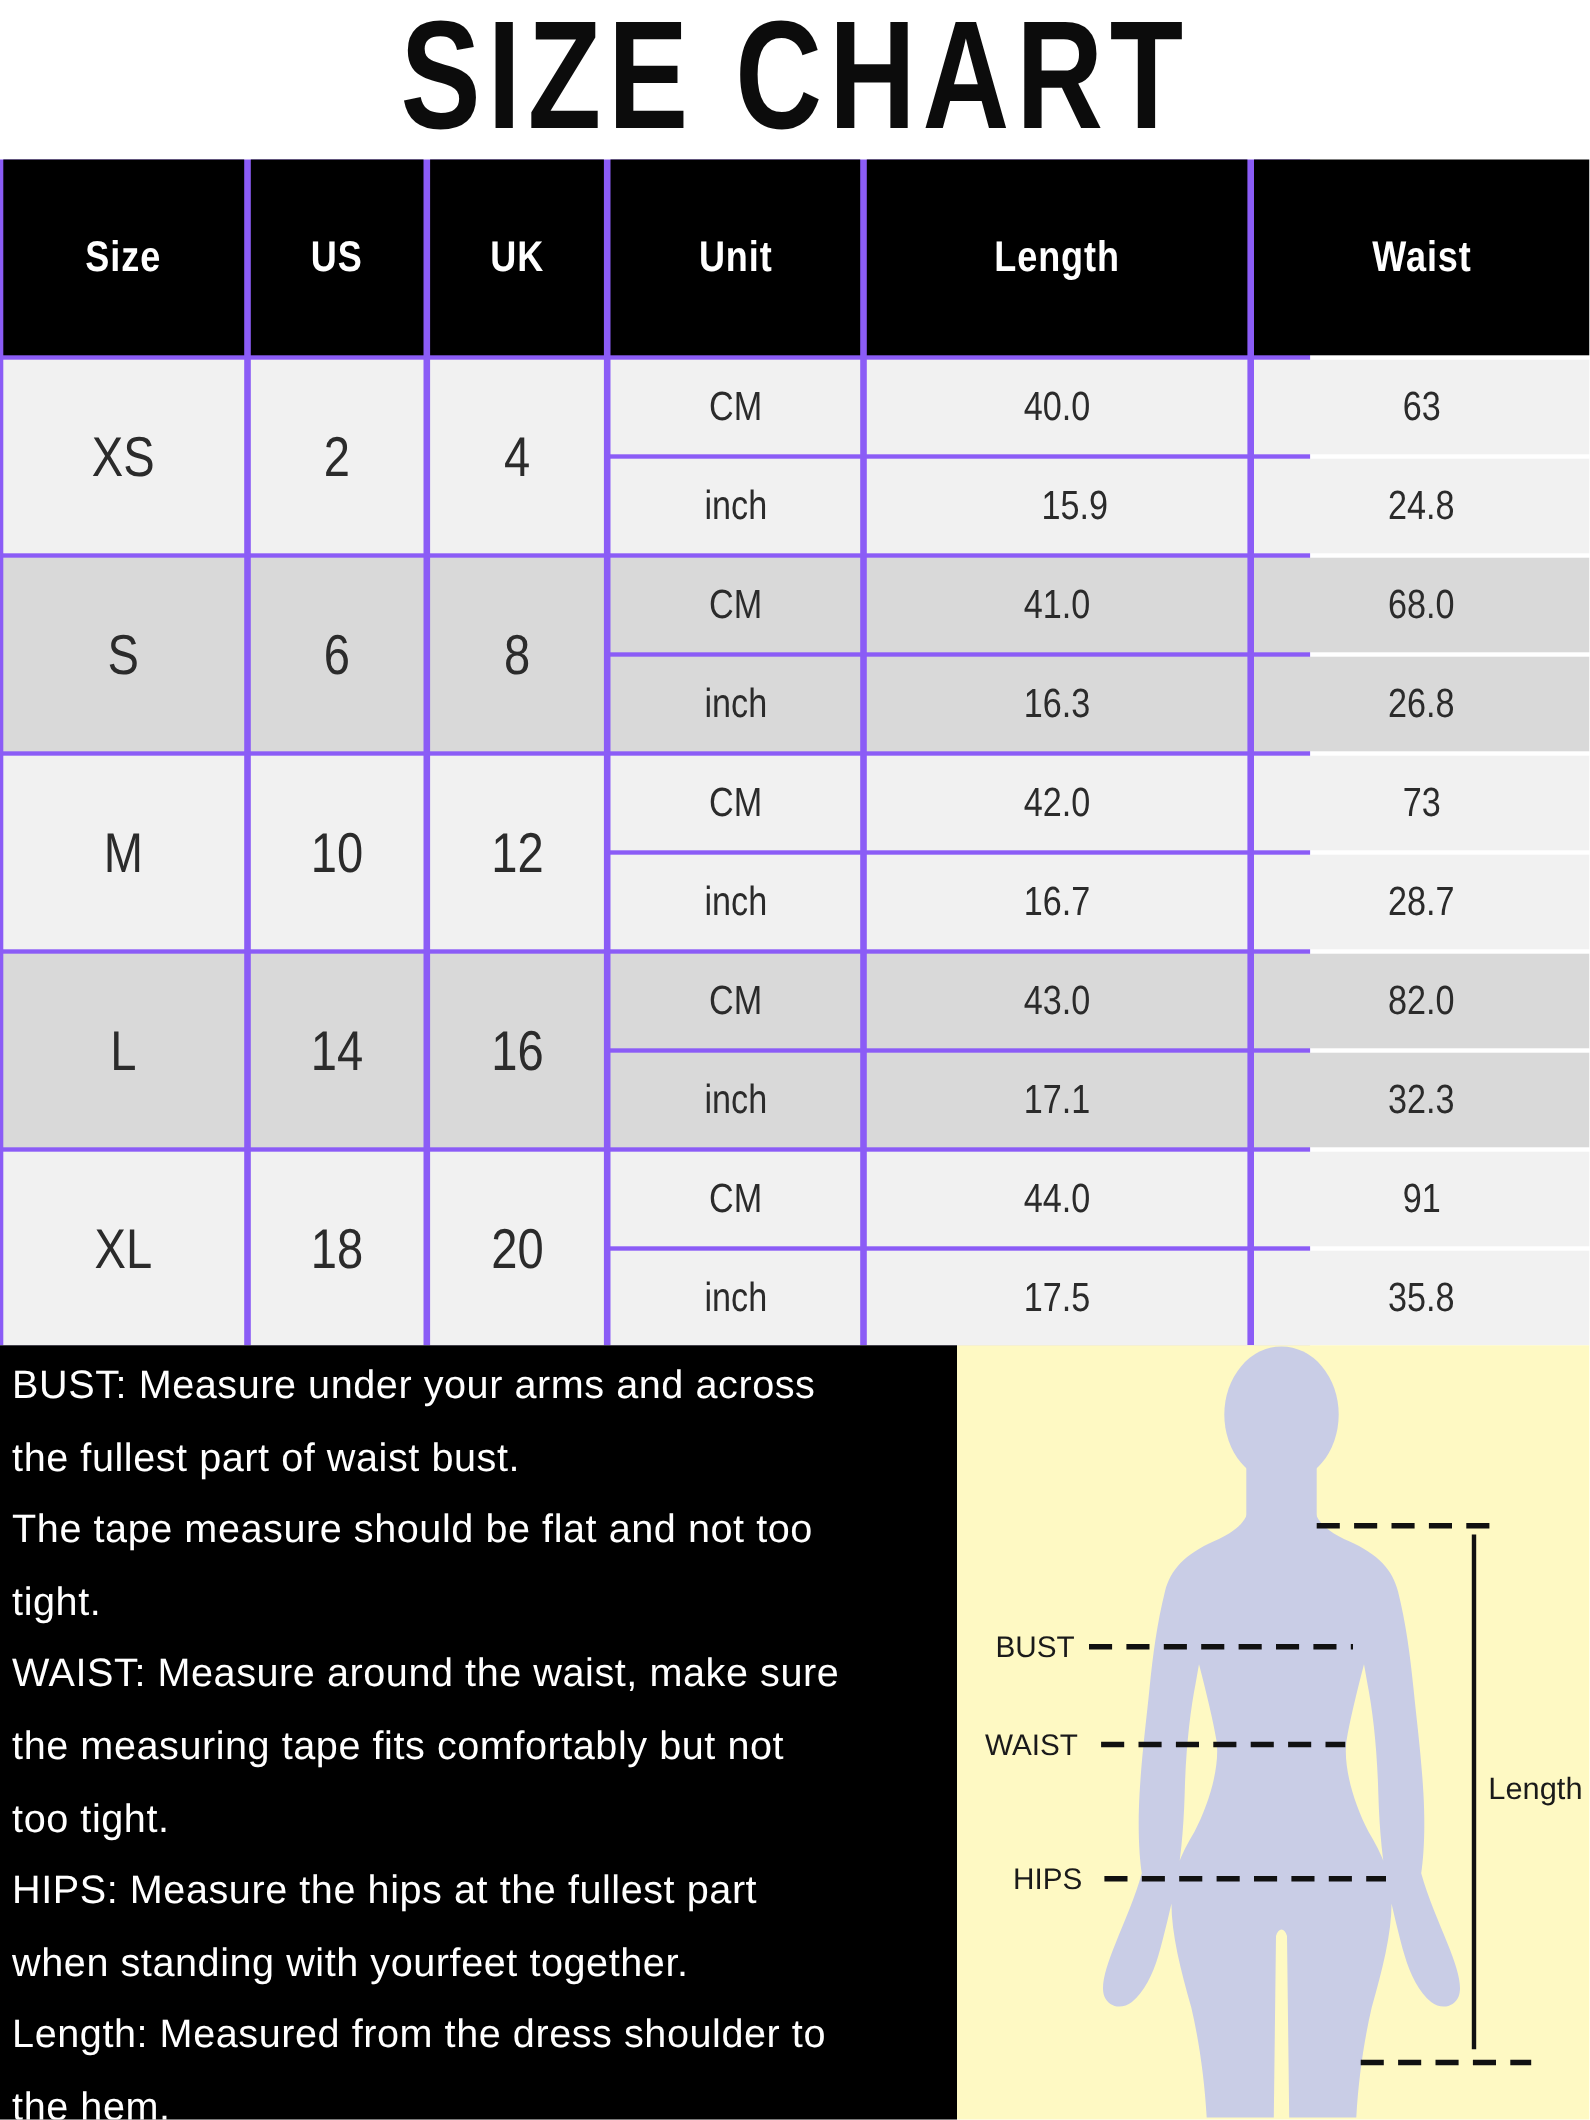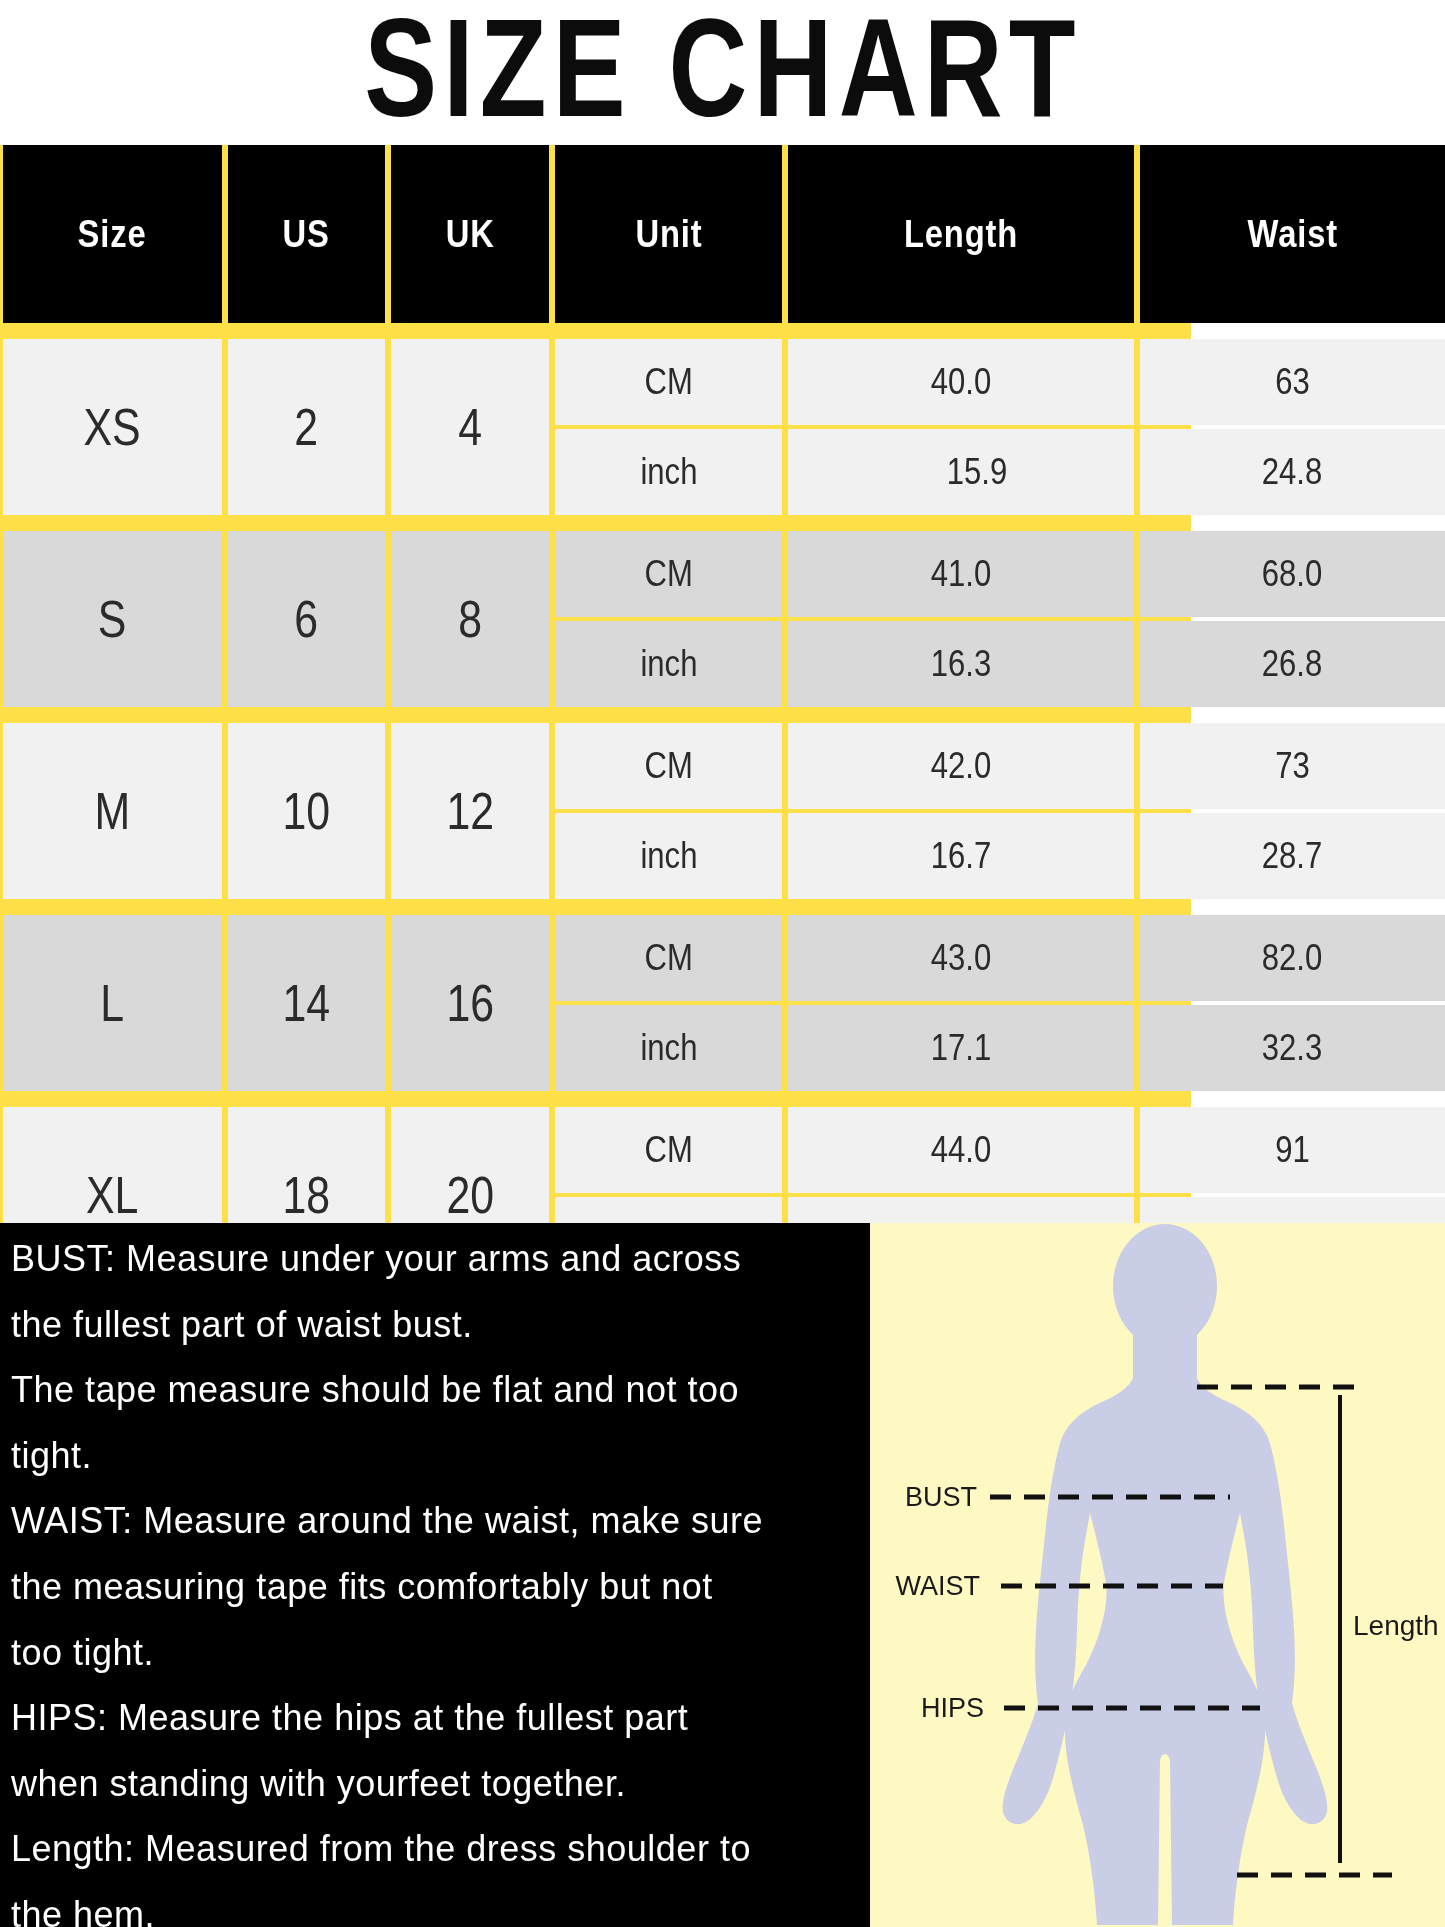--- a/index.html
+++ b/index.html
@@ -10,21 +10,21 @@
   
   .title{
     position:absolute;top:-8px;left:0;width:1445px;height:152px;
     line-height:152px;text-align:center;font-size:140px;font-weight:bold;
     color:#0c0c0c;letter-spacing:8px;white-space:nowrap;
   }
   .title-inner{display:inline-block;transform:scaleX(0.78);transform-origin:center;}
   
   .size-table{
     position:absolute;top:145px;left:0;width:1191px;
-    display:flex;flex-direction:column;gap:16px;background:#fde047;
+    display:flex;flex-direction:column;gap:4px;background:#8b5cf6;
   }
   .hrow,.block{
     display:grid;
     grid-template-columns:219px 157px 158px 227px 346px 1fr;
     column-gap:6px;padding-left:3px;box-sizing:border-box;width:1445px;
   }
   .hrow{height:178px;}
   .hcell{
     background:#000000;color:#ffffff;font-size:39px;font-weight:bold;
     display:flex;align-items:center;justify-content:center;letter-spacing:1px;

